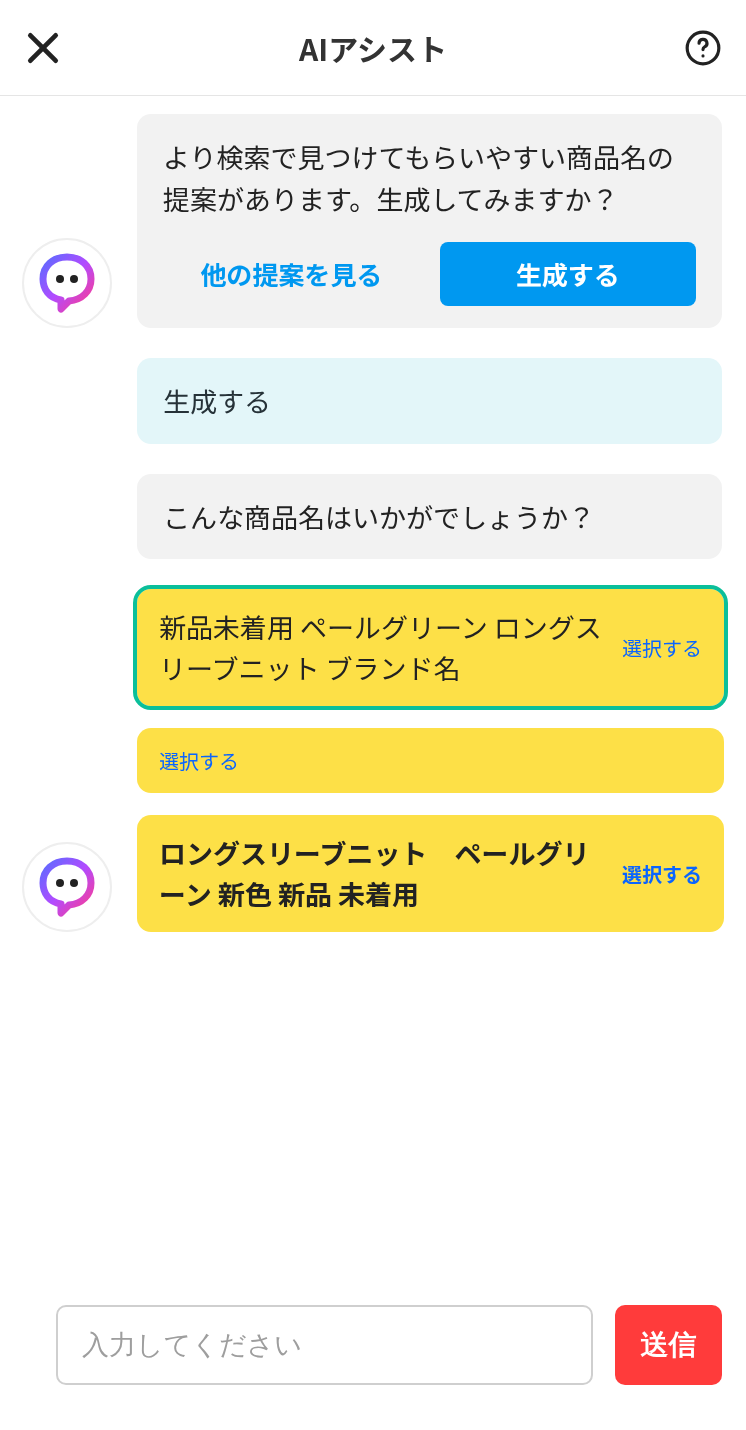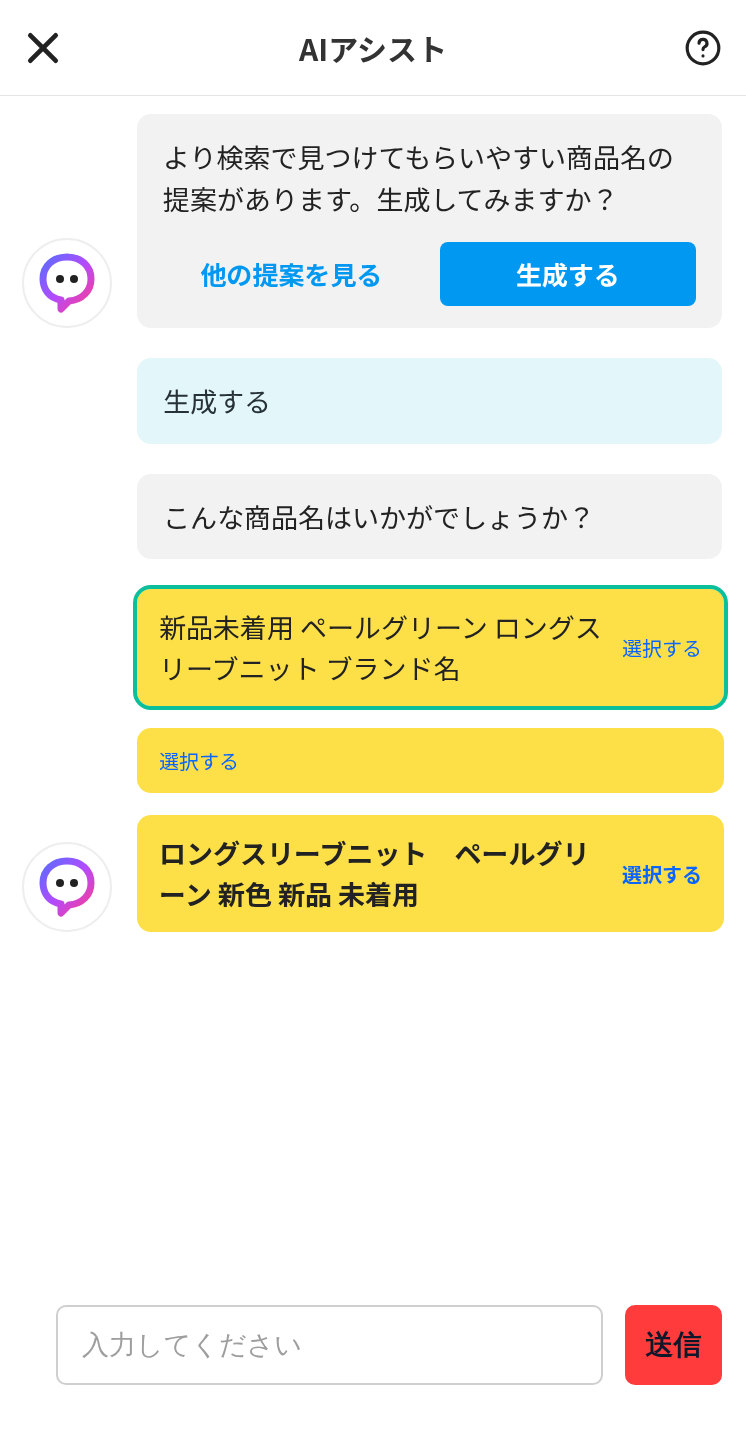--- a/index.html
+++ b/index.html
@@ -109,23 +109,23 @@
   .text-input {
     flex: 1;
     border: 2px solid #cfcfcf;
     border-radius: 10px;
     font-size: 27px;
     padding: 0 24px;
     color: #222;
   }
   .text-input::placeholder { color: #9e9e9e; }
   .send-btn {
-    width: 97px;
+    width: 107px;
     background: #ff3b3b;
-    color: #0f172a;
+    color: #ffffff;
     border: none;
     border-radius: 10px;
     font-size: 28px;
     font-weight: 700;
     cursor: pointer;
   }
 
   body { position: relative; }
 </style>
 </head>

